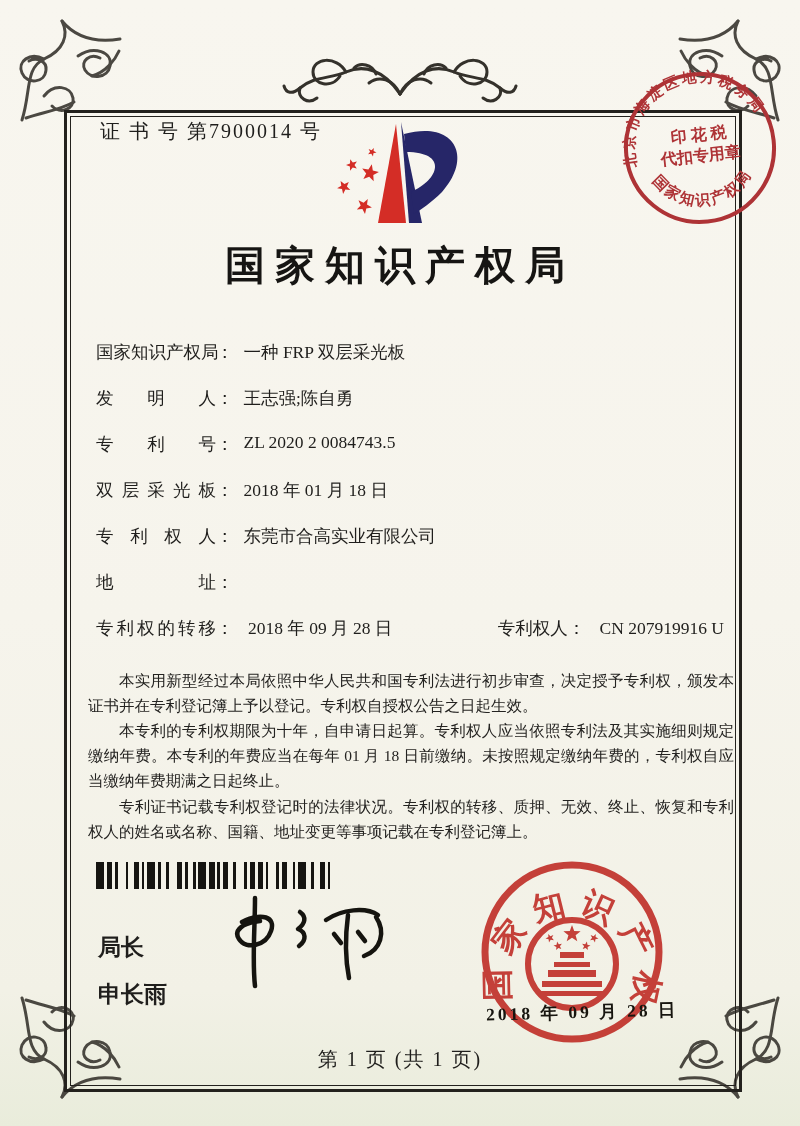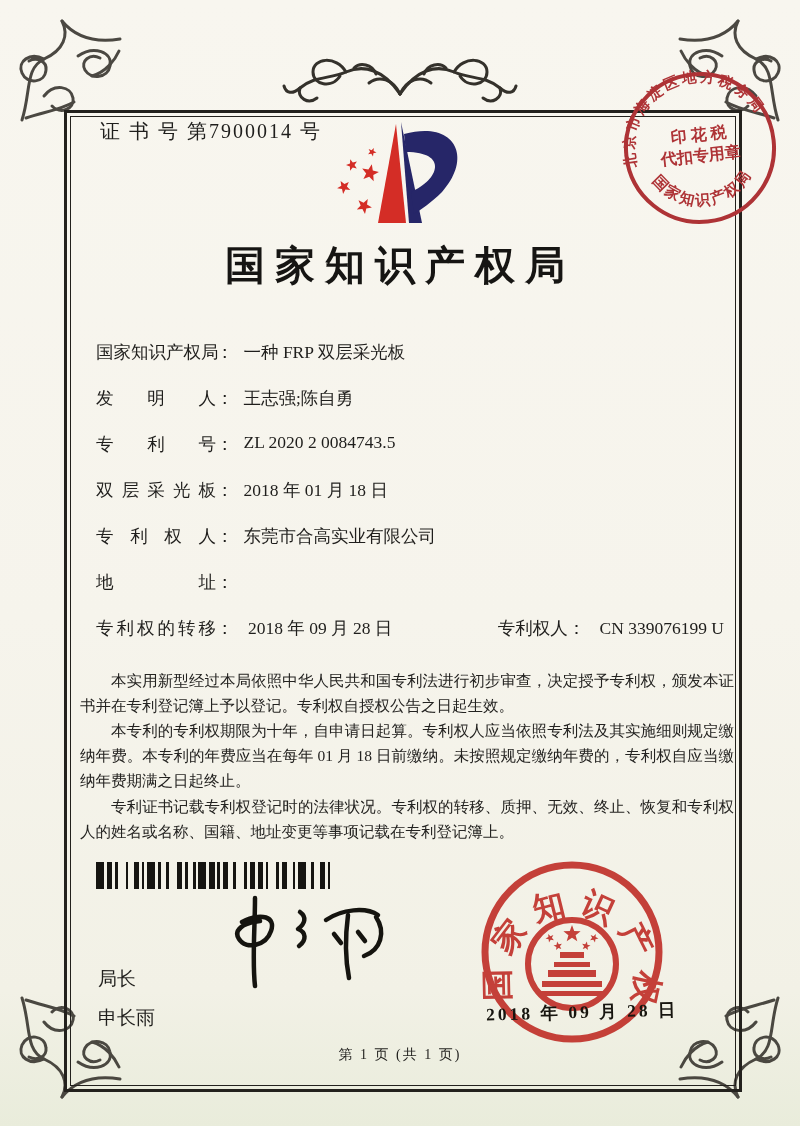--- a/index.html
+++ b/index.html
@@ -45,37 +45,37 @@
   .frow{display:flex;margin-bottom:22px;white-space:nowrap;}
   .flabel{
     display:inline-block;width:120px;
     text-align:justify;text-align-last:justify;
   }
   .fcolon{margin-right:10px;}
   .grant-row{display:flex;justify-content:space-between;}
   .grant-right{margin-right:6px;}
   
   .paras{
-    position:absolute;left:80px;right:66px;top:668px;
+    position:absolute;left:88px;right:66px;top:668px;
     font-size:15.5px;line-height:1.62;text-align:justify;color:#242321;
   }
   .paras p{margin:0;text-indent:2em;}
   
   .barcode{position:absolute;left:96px;top:862px;height:27px;display:flex;align-items:stretch;}
   .barcode span{display:block;height:100%;}
-  .director{position:absolute;left:98px;top:960px;font-size:19px;line-height:2.05;}
+  .director{position:absolute;left:98px;top:924px;font-size:23px;line-height:2.05;font-weight:bold;}
   .signature{position:absolute;left:208px;top:886px;}
   .red-seal{position:absolute;left:472px;top:852px;}
   .seal-date{
     position:absolute;left:486px;top:1000px;font-size:17.5px;font-weight:bold;
     letter-spacing:3px;color:#17150f;transform:rotate(-1.5deg);z-index:5;
   }
   .footer{
     position:absolute;left:0;top:1046px;width:100%;text-align:center;
-    font-size:14px;letter-spacing:2px;
+    font-size:20px;letter-spacing:2px;
   }
 </style>
 </head>
 <body>
 
 <div class="page">
 
   <svg width="0" height="0" style="position:absolute">
     <defs>
       <g id="flourish" fill="none" stroke="#34312b" stroke-width="3" stroke-linecap="round">
@@ -182,21 +182,21 @@
       <span class="flabel">地址</span>
         <span class="fcolon">：</span>
     </div>
     <div class="frow grant-row">
       <span>
         <span class="flabel">专利权的转移</span><span class="fcolon">：</span>
         <span>2018 年 09 月 28 日</span>
       </span>
       <span class="grant-right">
         <span>专利权人</span><span class="fcolon">：</span>
-        <span>CN 339076199 U</span>
+        <span>CN 207919916 U</span>
       </span>
     </div>
   </div>
 
   <div class="paras">
     <p>本实用新型经过本局依照中华人民共和国专利法进行初步审查，决定授予专利权，颁发本证书并在专利登记簿上予以登记。专利权自授权公告之日起生效。</p>
     <p>本专利的专利权期限为十年，自申请日起算。专利权人应当依照专利法及其实施细则规定缴纳年费。本专利的年费应当在每年 01 月 18 日前缴纳。未按照规定缴纳年费的，专利权自应当缴纳年费期满之日起终止。</p>
     <p>专利证书记载专利权登记时的法律状况。专利权的转移、质押、无效、终止、恢复和专利权人的姓名或名称、国籍、地址变更等事项记载在专利登记簿上。</p>
   </div>
 

